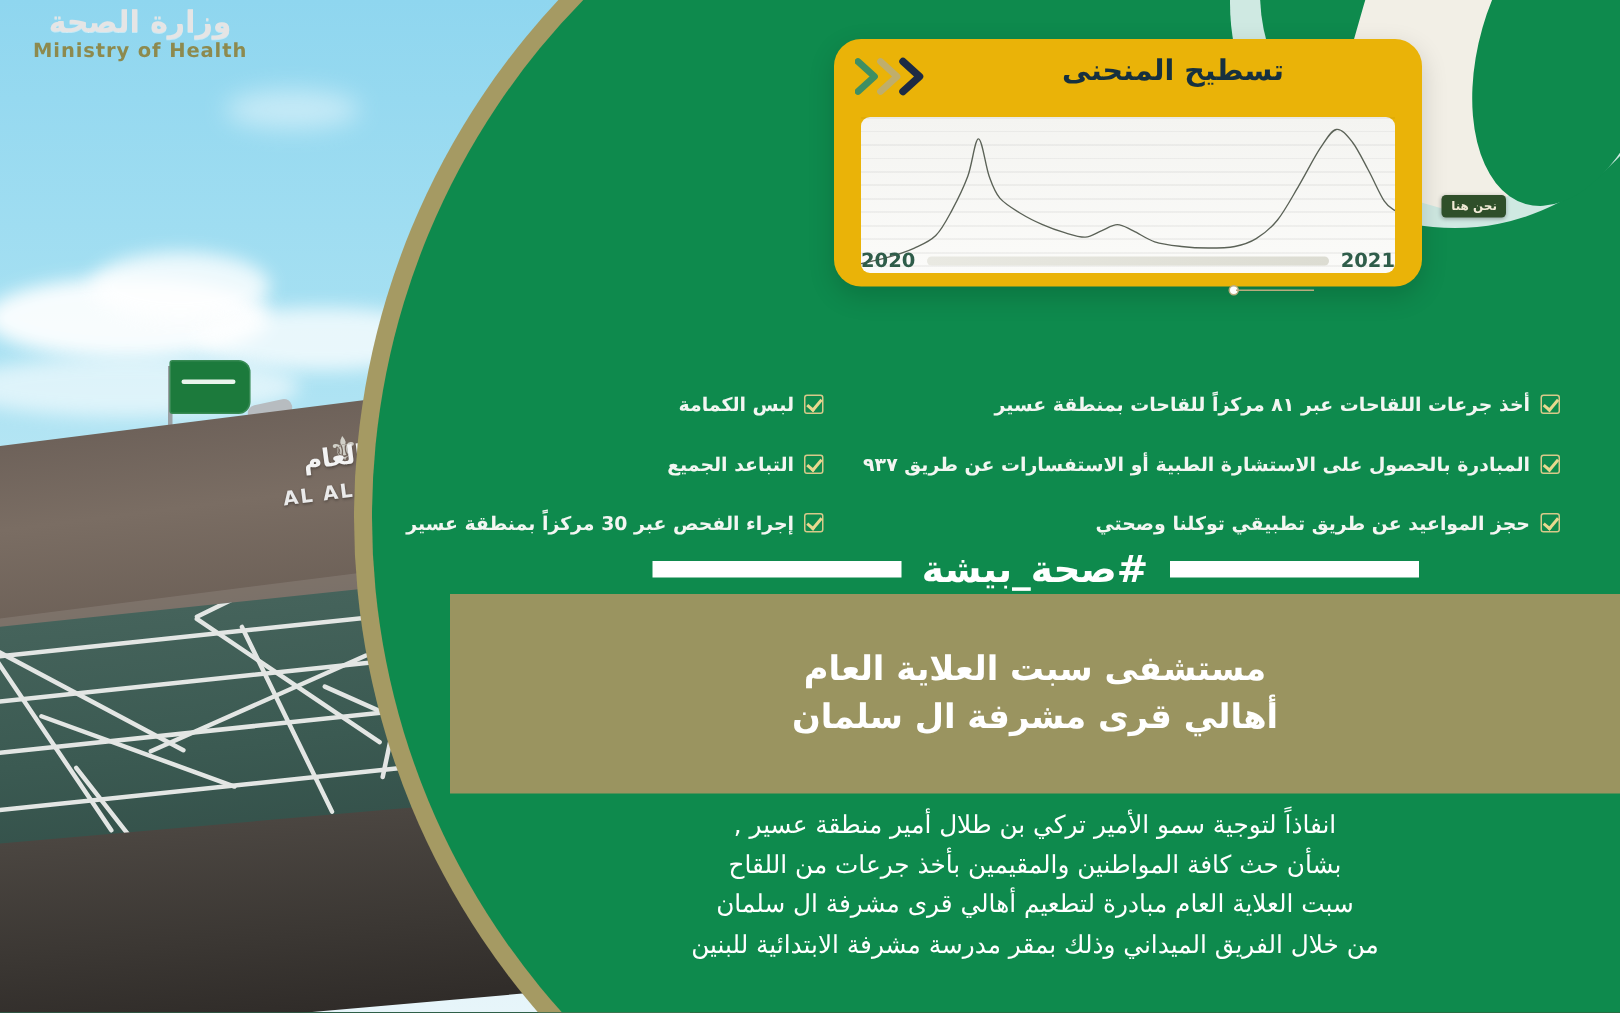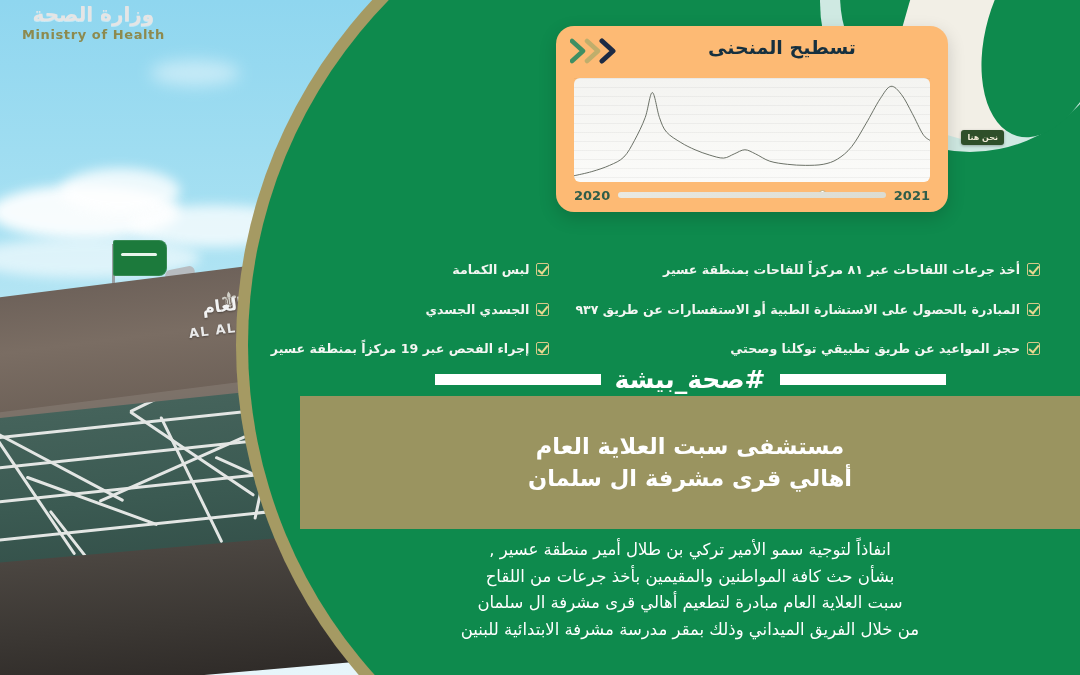--- a/index.html
+++ b/index.html
@@ -126,22 +126,22 @@
   .moh-ar{
     font-size:20px;color:#e5e5e5;font-weight:700;letter-spacing:1px;
     text-shadow:0 1px 0 rgba(255,255,255,.45);
   }
   .moh-en{
     margin-top:4px;font-size:13px;color:#8d8a4e;font-weight:600;letter-spacing:.6px;
   }
 
   
   .chart-card{
-    position:absolute;left:556px;top:26px;width:392px;height:186px;
-    background:#fdba74;border-radius:18px;
+    position:absolute;left:556px;top:26px;width:392px;height:165px;
+    background:#eab308;border-radius:18px;
     box-shadow:0 6px 18px rgba(0,0,0,.16);
     z-index:6;overflow:visible;
   }
   .chev{
     position:absolute;left:14px;top:12px;width:56px;height:26px;
   }
   .chart-title{
     position:absolute;right:20px;top:10px;left:80px;
     text-align:center;color:#16303f;font-size:19px;font-weight:700;
     direction:rtl;letter-spacing:.5px;
@@ -359,25 +359,25 @@
         <span>حجز المواعيد عن طريق تطبيقي توكلنا وصحتي</span>
       </div>
     </div>
     <div class="col col-left">
       <div class="bullet">
         <span class="chk"></span>
         <span>لبس الكمامة</span>
       </div>
       <div class="bullet">
         <span class="chk"></span>
-        <span>الجسدي الجسدي</span>
-      </div>
-      <div class="bullet">
-        <span class="chk"></span>
-        <span>إجراء الفحص عبر 19 مركزاً بمنطقة عسير</span>
+        <span>التباعد الجميع</span>
+      </div>
+      <div class="bullet">
+        <span class="chk"></span>
+        <span>إجراء الفحص عبر 30 مركزاً بمنطقة عسير</span>
       </div>
     </div>
   </div>
 
   <div class="hashbar">
     <span class="hash-rule r1"></span>
     <span class="hash-txt">#صحة_بيشة</span>
     <span class="hash-rule r2"></span>
   </div>
 

